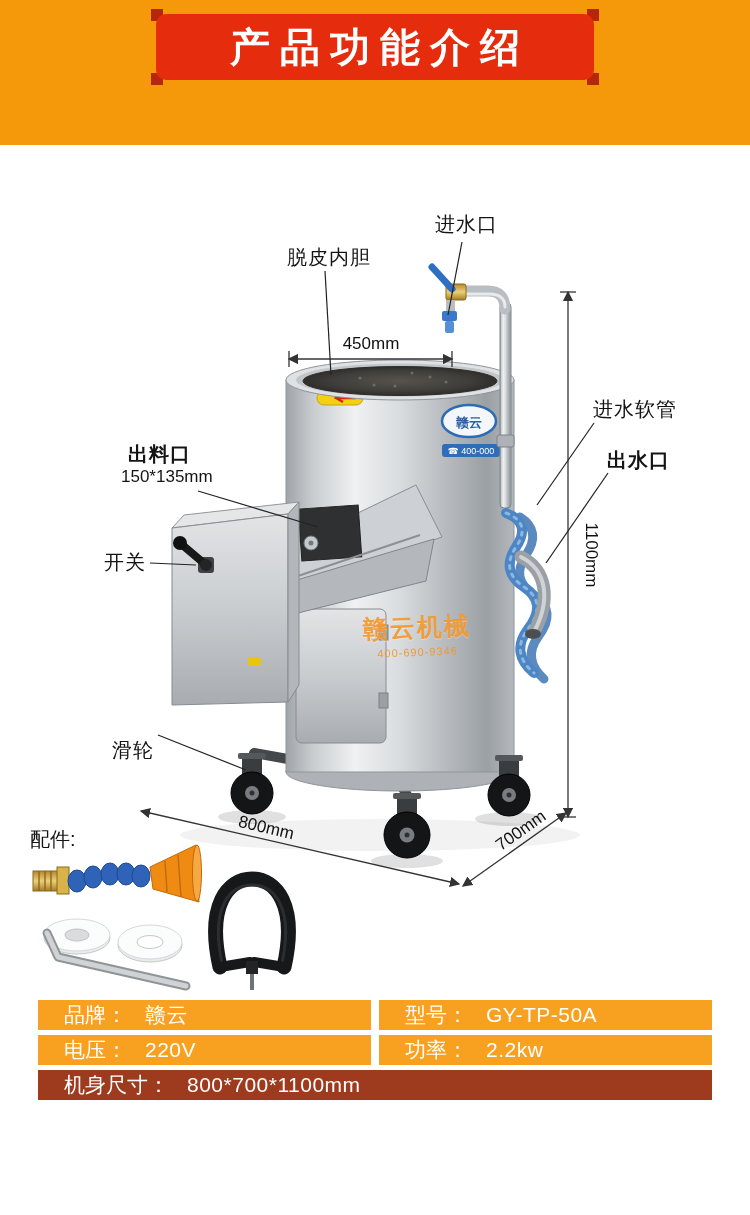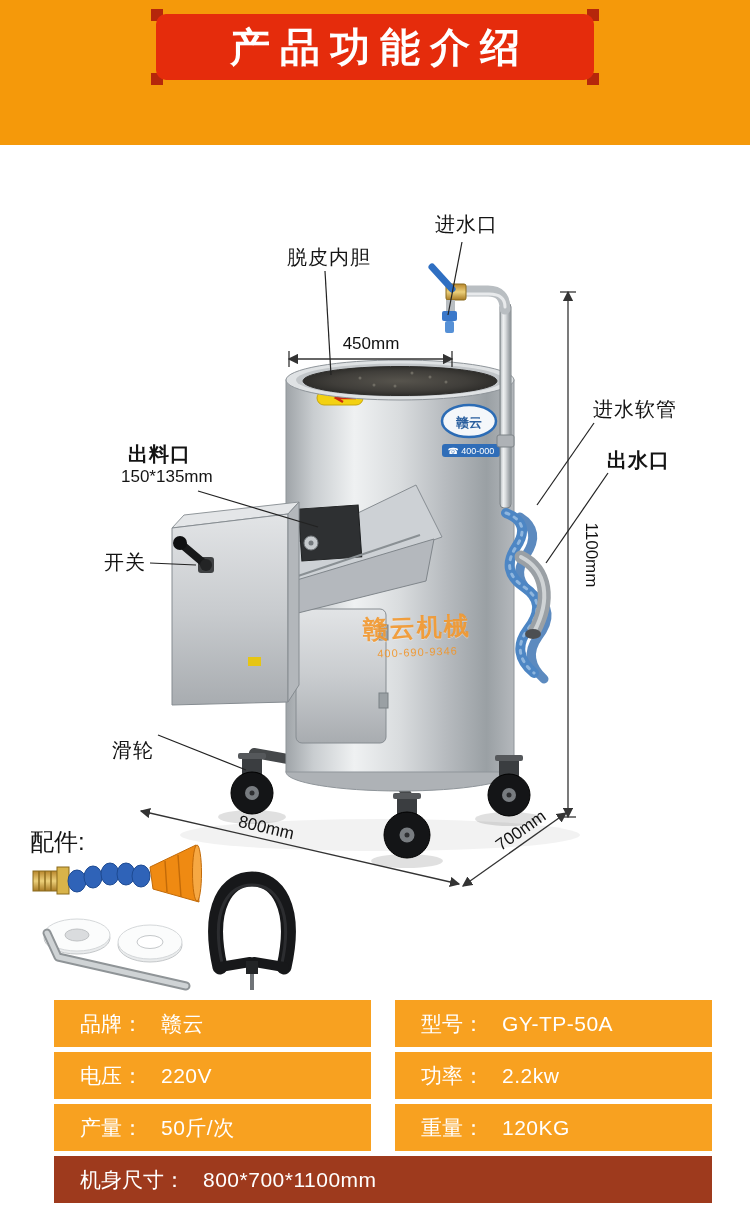--- a/index.html
+++ b/index.html
@@ -18,29 +18,29 @@
   .banner span{color:#fff;font-size:40px;font-weight:bold;letter-spacing:10px;text-indent:10px;}
   .subtitle-strip{position:absolute;left:0;top:92px;width:750px;height:33px;background:#d62e0c;display:flex;align-items:center;justify-content:center;}
   .subtitle-strip span{color:#fff;font-size:21px;letter-spacing:2px;white-space:pre;}
 
   
   .diagram{position:absolute;top:145px;left:0;width:750px;height:855px;}
   .diagram svg{position:absolute;left:0;top:0;}
   svg text{font-family:"Liberation Sans","DejaVu Sans",sans-serif;}
   .ann{position:absolute;font-size:20px;color:#141414;letter-spacing:1px;white-space:nowrap;}
   .ann-sub{font-size:17px;letter-spacing:0;}
-  .acc-label{position:absolute;left:30px;top:681px;font-size:24px;color:#141414;}
+  .acc-label{position:absolute;left:30px;top:681px;font-size:20px;color:#141414;}
   .watermark{position:absolute;left:352px;top:466px;width:130px;text-align:center;color:rgba(243,148,38,.88);transform:rotate(-2deg);pointer-events:none;}
   .watermark .wm1{display:block;font-size:25px;font-weight:bold;letter-spacing:2px;text-shadow:0 1px 0 rgba(255,255,255,.35);}
   .watermark .wm2{display:block;font-size:11px;margin-top:2px;letter-spacing:1px;}
 
   
   .specs{position:absolute;top:1000px;left:38px;width:674px;}
   .spec-row{display:flex;gap:8px;margin-bottom:5px;}
-  .spec-cell{flex:1;height:47px;background:#f8a120;display:flex;align-items:center;padding-left:26px;color:#fff;font-size:21px;margin-left:16px;}
+  .spec-cell{flex:1;height:30px;background:#f8a120;display:flex;align-items:center;padding-left:26px;color:#fff;font-size:21px;}
   .spec-row.dark .spec-cell{background:#9e3a1d;}
   .spec-cell .val{margin-left:18px;letter-spacing:.5px;}
 </style>
 </head>
 <body>
 
 <div class="page">
 
   <div class="header">
     <div class="banner-wrap">
@@ -307,30 +307,20 @@
     <div class="spec-row">
       <div class="spec-cell">
         <span>电压：</span>
         <span class="val">220V</span>
       </div>
       <div class="spec-cell">
         <span>功率：</span>
         <span class="val">2.2kw</span>
       </div>
     </div>
-    <div class="spec-row">
-      <div class="spec-cell">
-        <span>产量：</span>
-        <span class="val">50斤/次</span>
-      </div>
-      <div class="spec-cell">
-        <span>重量：</span>
-        <span class="val">120KG</span>
-      </div>
-    </div>
     <div class="spec-row dark">
       <div class="spec-cell">
         <span>机身尺寸：</span>
         <span class="val">800*700*1100mm</span>
       </div>
     </div>
   </div>
 
 </div>
 

